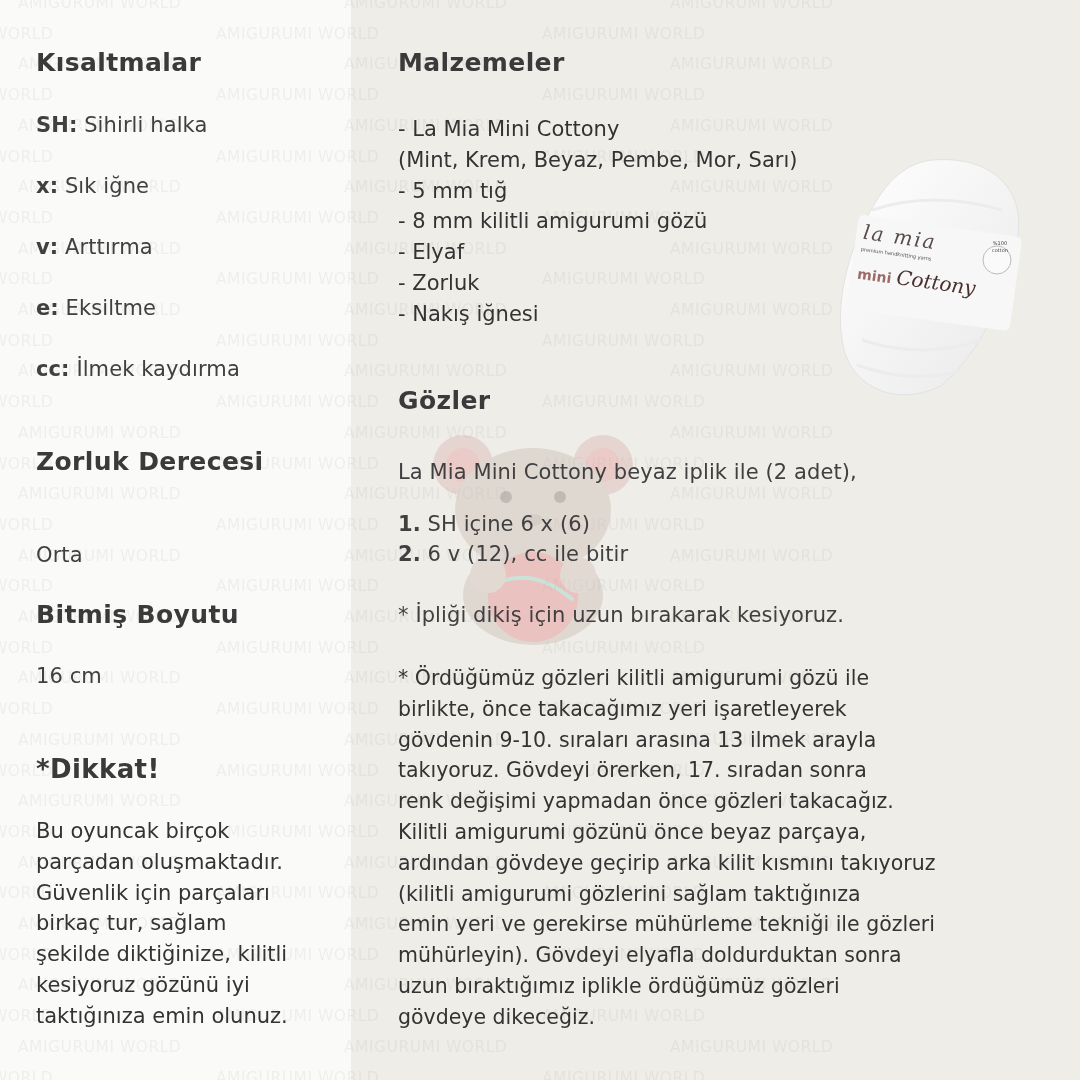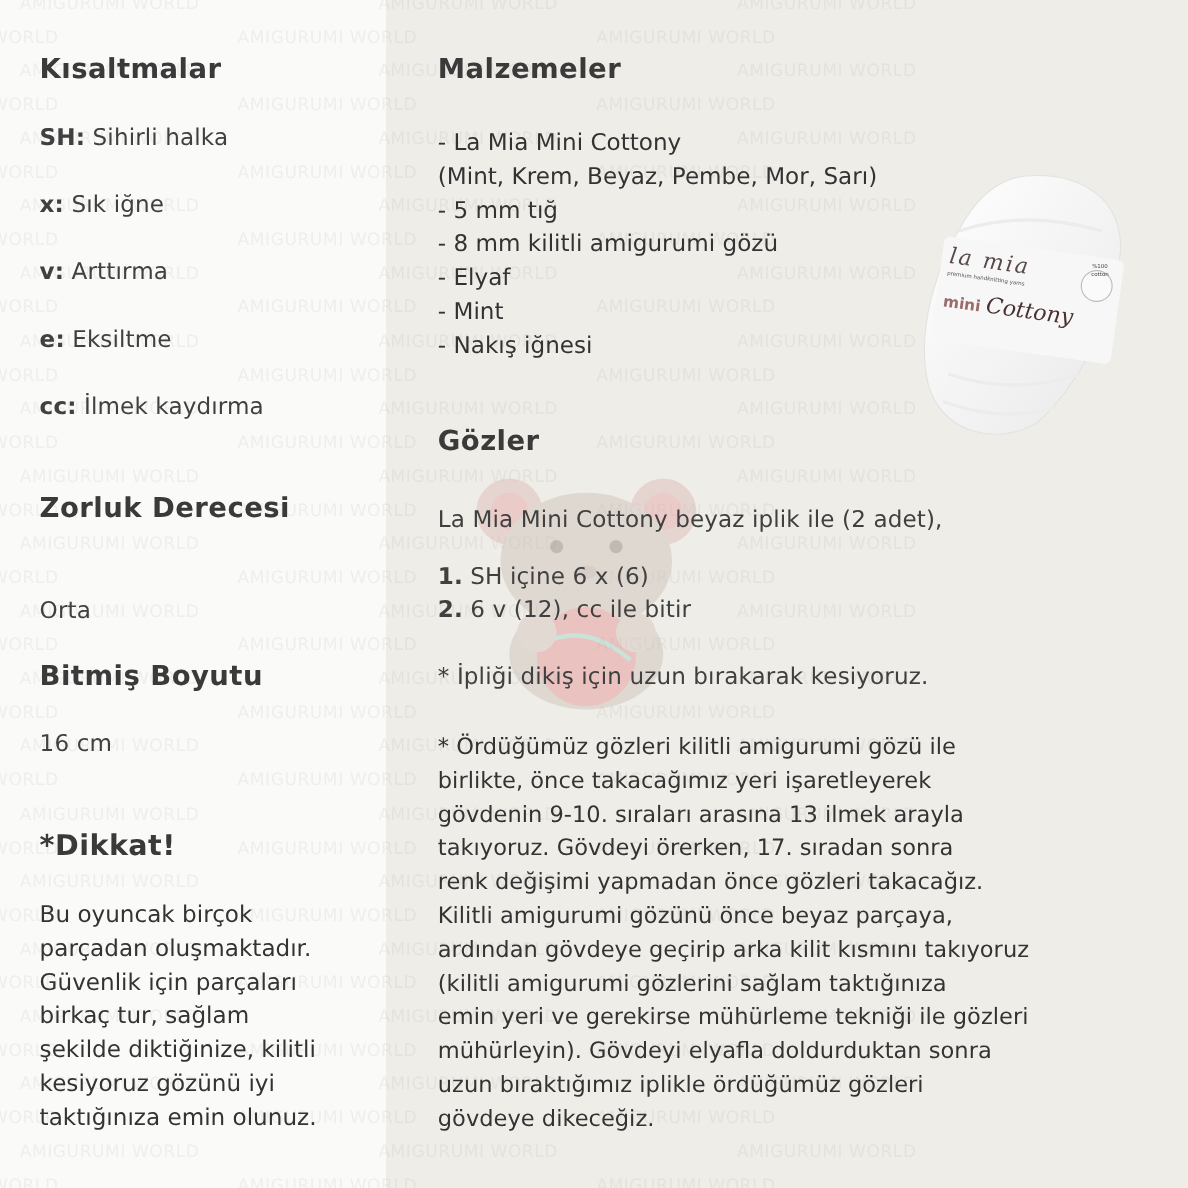--- a/index.html
+++ b/index.html
@@ -197,21 +197,21 @@
 </div>
 
 <div class="content" style="left:0;top:0;width:1080px;">
   <div class="h" style="left:398px;top:48px;">Malzemeler</div>
   <div class="para" style="left:398px;top:114px;font-size:21px;line-height:30.8px;">
     <div>- La Mia Mini Cottony</div>
     <div>(Mint, Krem, Beyaz, Pembe, Mor, Sarı)</div>
     <div>- 5 mm tığ</div>
     <div>- 8 mm kilitli amigurumi gözü</div>
     <div>- Elyaf</div>
-    <div>- Mint</div>
+    <div>- Zorluk</div>
     <div>- Nakış iğnesi</div>
   </div>
 
   <div class="h" style="left:398px;top:386px;">Gözler</div>
   <div class="t" style="left:398px;top:460px;">La Mia Mini Cottony beyaz iplik ile (2 adet),</div>
 
   <div class="t" style="left:398px;top:512px;"><b>1.</b><span> SH içine 6 x (6)</span></div>
   <div class="t" style="left:398px;top:542px;"><b>2.</b><span> 6 v (12), cc ile bitir</span></div>
 
   <div class="t" style="left:398px;top:603px;">* İpliği dikiş için uzun bırakarak kesiyoruz.</div>

